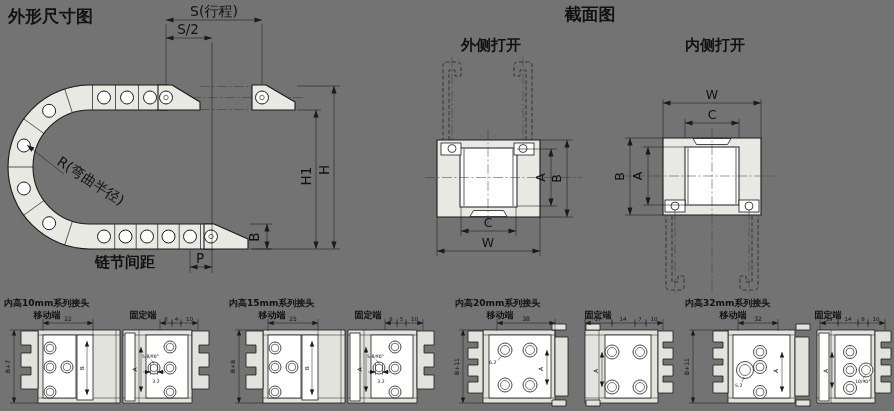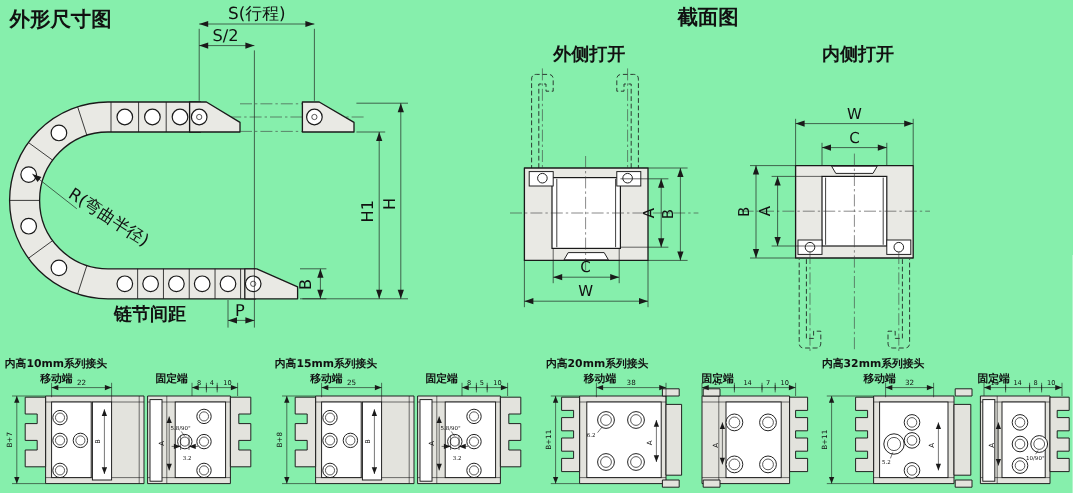--- a/index.html
+++ b/index.html
@@ -1,16 +1,16 @@
 <!DOCTYPE html>
 <html><head>
 <meta charset="utf-8">
 <style>
   html,body{margin:0;padding:0;background:#fff;}
-  #page{position:relative;width:894px;height:411px;background:#86efac;overflow:hidden;}
+  #page{position:relative;width:894px;height:411px;background:#737373;overflow:hidden;}
   svg{display:block;}
   text{font-family:"DejaVu Sans","Liberation Sans",sans-serif;fill:#111;}
   .s7{stroke:#1a1a1a;fill:none;stroke-width:0.7;}
   .d {stroke:#1a1a1a;fill:none;stroke-width:0.55;}
   .d5{stroke:#1a1a1a;fill:none;stroke-width:0.5;}
   .g {fill:#e9e9e4;stroke:#1a1a1a;stroke-width:1.1;stroke-linejoin:round;}
   .g8{fill:#e3e3dd;stroke:#1a1a1a;stroke-width:0.8;stroke-linejoin:round;}
   .w {fill:#fff;stroke:#1a1a1a;stroke-width:1;}
   .w8{fill:#fff;stroke:#1a1a1a;stroke-width:0.8;}
   .w6{fill:#fff;stroke:#1a1a1a;stroke-width:0.6;}

